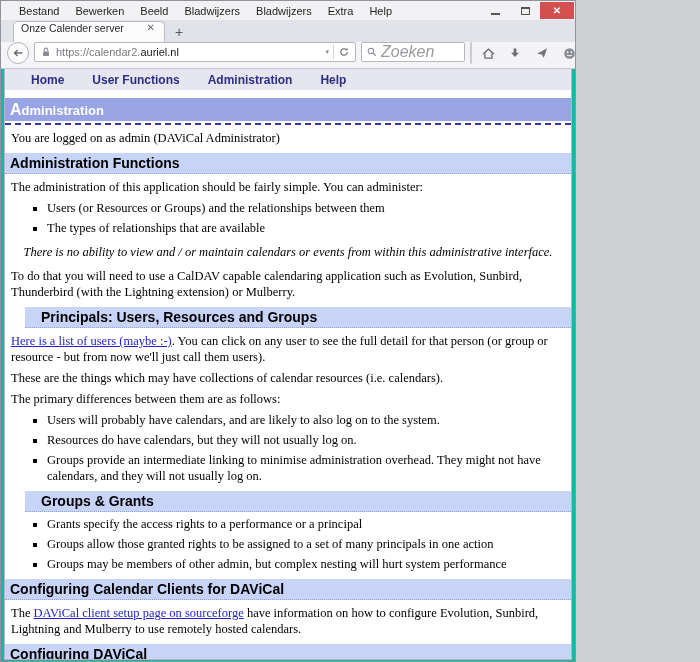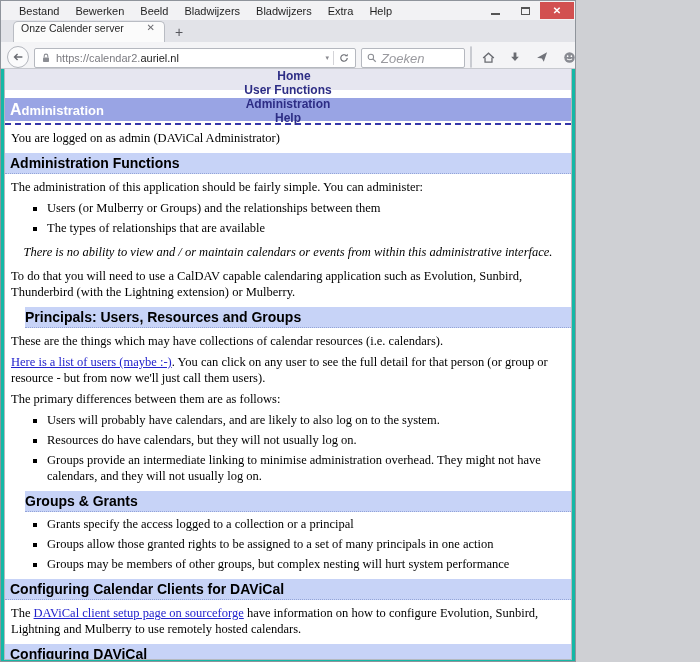--- a/index.html
+++ b/index.html
@@ -32,42 +32,42 @@
     border-radius: 5px 5px 0 0;
     display: flex; align-items: flex-start; padding: 0 7px;
     font-size: 10.5px; color: #2a2a2a;
   }
   .tab-title { flex: 1; white-space: nowrap; overflow: hidden; }
   .tab-close { color: #6b6b70; font-size: 10px; padding: 0 2px; }
   .newtab { font-size: 14px; color: #55565c; padding: 0 10px 2px; }
   
   .navbar {
     height: 27px; background: #f4f4f6; border-bottom: 1px solid #c7c9cf;
-    display: flex; align-items: flex-end; padding: 0 6px; gap: 5px;
+    display: flex; align-items: flex-start; padding: 0 6px; gap: 5px;
   }
   .iconbtn { display: flex; align-items: center; justify-content: center; width: 22px; height: 22px; flex: 0 0 auto; }
   .backbtn { width: 22px; height: 22px; border: 1px solid #b3b6bd; border-radius: 50%; background: #fbfbfc; }
   .urlbar {
     flex: 0 0 322px; height: 20px; background: #fff;
     border: 1px solid #b5b8bf; border-radius: 2px;
     display: flex; align-items: center; padding: 0 5px; gap: 4px;
     font-size: 11px;
   }
   .url-scheme { color: #7b7b80; }
   .url-domain { color: #1c1c1c; }
   .urlbar .spacer { flex: 1; }
   .url-caret { color: #8a8a90; font-size: 7px; }
   .url-divider { width: 1px; height: 14px; background: #d4d4d8; }
   .searchbar {
     flex: 0 0 104px; height: 20px; background: #fff;
     border: 1px solid #b5b8bf; border-radius: 2px;
     display: flex; align-items: center; padding: 0 4px; gap: 3px;
   }
   .searchbar input {
-    border: none; outline: none; width: 70px; font-size: 13px;
+    border: none; outline: none; width: 70px; font-size: 16px;
     font-family: "Liberation Sans", sans-serif; background: transparent;
   }
   .searchbar input::placeholder { font-style: italic; color: #9a9a9f; }
   .grouped { display: flex; border: 1px solid #c9cbd1; border-radius: 2px; overflow: hidden; height: 22px; }
   .grouped .iconbtn:last-child { background: #e4e5e9; border-left: 1px solid #c9cbd1; }
   .ext-wrap { position: relative; }
   .badge {
     position: absolute; top: -3px; right: -4px;
     background: #4e1a38; color: #fff; font-size: 7px; font-weight: bold;
     padding: 1px 3px; line-height: 1; border-radius: 1px;
@@ -75,39 +75,39 @@
   
   .viewport {
     margin: 0 3px; height: 591px; background: #fff;
     border: 1px solid #b4b8be; border-top: none;
     overflow: hidden;
     font-family: "Liberation Serif", serif; font-size: 12.5px; color: #000;
   }
   .sitenav {
     height: 21px; background: #e6e6f0;
     display: flex; align-items: center; gap: 0;
-    font-family: "Liberation Sans", sans-serif; font-size: 12px; font-weight: bold; flex-direction: column;
+    font-family: "Liberation Sans", sans-serif; font-size: 12px; font-weight: bold;
   }
   .sitenav a { color: #2d2d85; text-decoration: none; padding: 0 14px; }
   .sitenav a:first-child { padding-left: 26px; }
   .page { padding: 0; }
   .h1bar {
     margin-top: 8px; background: #99a4e4; color: #fff;
     font-family: "Liberation Sans", sans-serif; font-weight: bold; font-size: 13px;
     padding: 3px 5px 2px;
   }
   .h1bar::first-letter { font-size: 16px; }
   .dashsep { border-bottom: 2px dashed #3636a8; margin-top: 2px; }
   .h2bar {
     background: #c7d3f7; color: #000;
     font-family: "Liberation Sans", sans-serif; font-weight: bold; font-size: 14px;
     padding: 2px 5px; margin: 7px 0 4px;
     border-bottom: 1px dotted #93a4d8;
   }
-  .h2bar.indent { margin-left: 20px; padding-left: 0; }
+  .h2bar.indent { margin-left: 20px; padding-left: 16px; }
   .page p { margin: 5px 0; padding: 0 6px; line-height: 16px; font-family: Liberation Serif, serif; }
   .page p.note { font-style: italic; margin: 8px 0; text-align: center; }
   .page ul { margin: 2px 0 4px; padding-left: 42px; list-style: square; }
   .page li { margin: 4px 0; line-height: 16px; }
   .page a.lnk { color: #2323cc; text-decoration: underline; }
   
   svg.ic { display: block; }
 </style>
 </head>
 <body>
@@ -234,41 +234,41 @@
     <div class="page">
 
       <div class="h1bar">Administration</div>
       <div class="dashsep"></div>
 
       <p>You are logged on as admin (DAViCal Administrator)</p>
 
       <div class="h2bar">Administration Functions</div>
       <p>The administration of this application should be fairly simple. You can administer:</p>
       <ul>
-        <li>Users (or Mulberry or Groups) and the relationships between them</li>
+        <li>Users (or Resources or Groups) and the relationships between them</li>
         <li>The types of relationships that are available</li>
       </ul>
       <p class="note">There is no ability to view and / or maintain calendars or events from within this administrative interface.</p>
       <p>To do that you will need to use a CalDAV capable calendaring application such as Evolution, Sunbird, Thunderbird (with the Lightning extension) or Mulberry.</p>
 
       <div class="h2bar indent">Principals: Users, Resources and Groups</div>
+      <p><a href="#" class="lnk">Here is a list of users (maybe :-)</a><span>. You can click on any user to see the full detail for that person (or group or resource - but from now we'll just call them users).</span></p>
       <p>These are the things which may have collections of calendar resources (i.e. calendars).</p>
-      <p><a href="#" class="lnk">Here is a list of users (maybe :-)</a><span>. You can click on any user to see the full detail for that person (or group or resource - but from now we'll just call them users).</span></p>
       <p>The primary differences between them are as follows:</p>
       <ul>
         <li>Users will probably have calendars, and are likely to also log on to the system.</li>
         <li>Resources do have calendars, but they will not usually log on.</li>
         <li>Groups provide an intermediate linking to minimise administration overhead. They might not have calendars, and they will not usually log on.</li>
       </ul>
 
       <div class="h2bar indent">Groups &amp; Grants</div>
       <ul>
-        <li>Grants specify the access logged to a collection or a principal</li>
+        <li>Grants specify the access rights to a performance or a principal</li>
         <li>Groups allow those granted rights to be assigned to a set of many principals in one action</li>
-        <li>Groups may be members of other groups, but complex nesting will hurt system performance</li>
+        <li>Groups may be members of other admin, but complex nesting will hurt system performance</li>
       </ul>
 
       <div class="h2bar">Configuring Calendar Clients for DAViCal</div>
       <p><span>The </span><a href="#" class="lnk">DAViCal client setup page on sourceforge</a><span> have information on how to configure Evolution, Sunbird, Lightning and Mulberry to use remotely hosted calendars.</span></p>
 
       <div class="h2bar">Configuring DAViCal</div>
 
     </div>
   </div>
 

